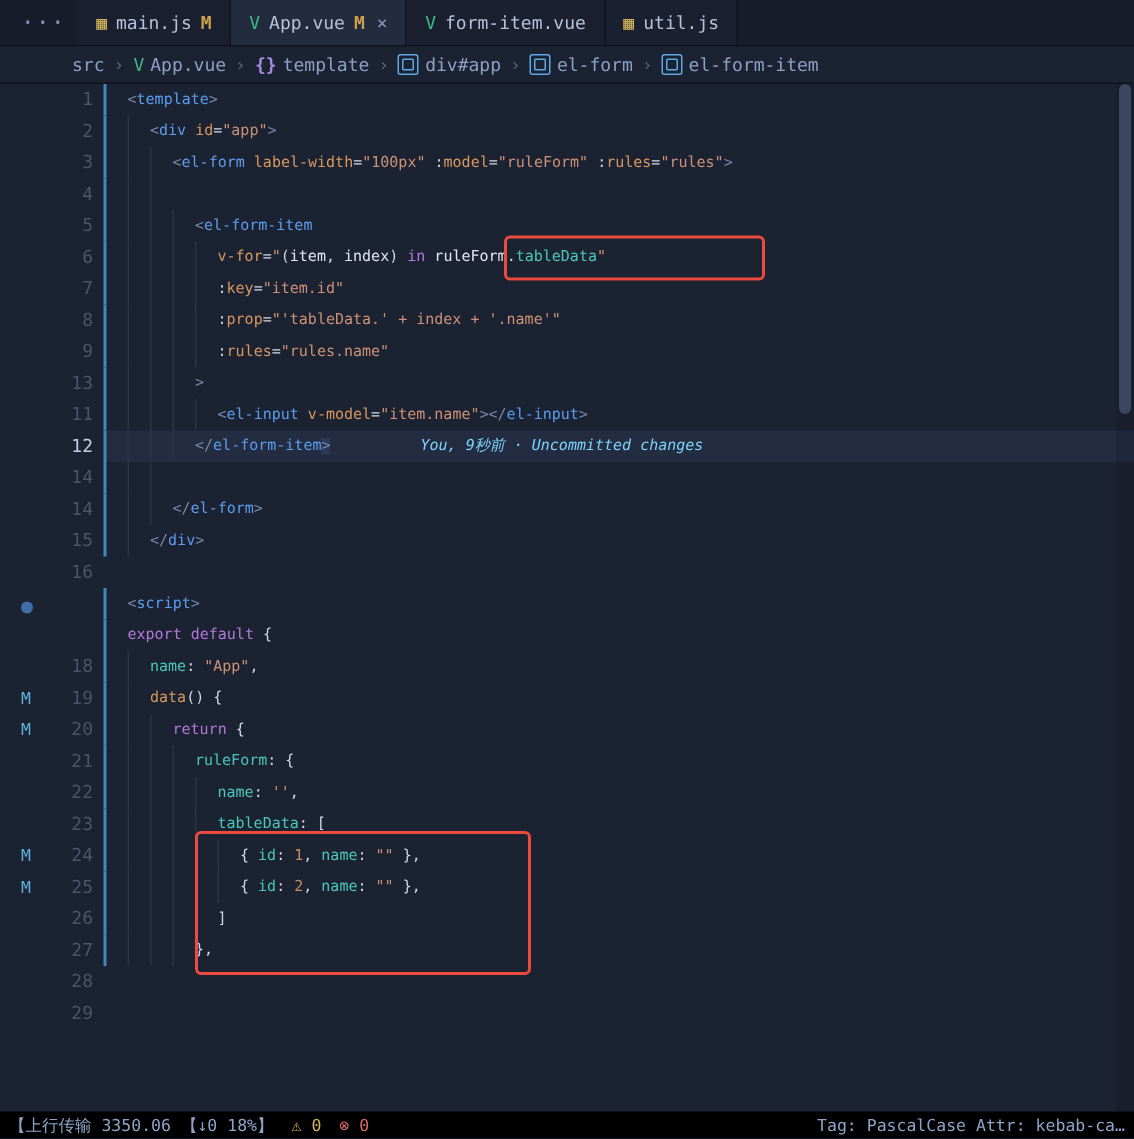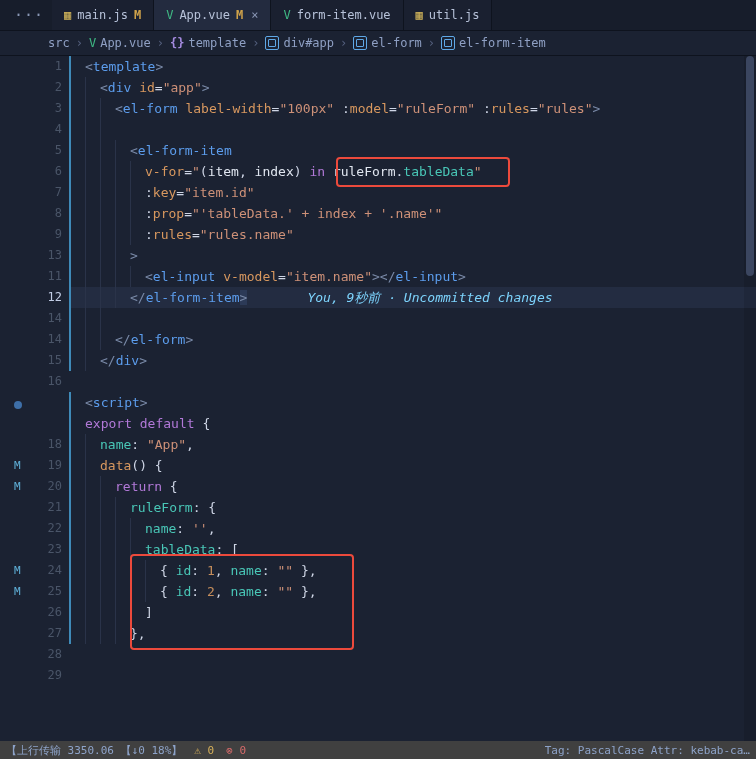--- a/index.html
+++ b/index.html
@@ -52,21 +52,21 @@
 
   
   .editor-wrap{position:relative;display:flex;height:calc(100% - 30px - 24px - 18px);background:var(--bg);}
   .mod-col{width:28px;background:var(--bg);}
   .mod-mark{position:absolute;left:14px;color:#5fb0d8;font-size:11px;}
   .gutter-dot{position:absolute;left:14px;width:8px;height:8px;border-radius:50%;background:#3e6fa8;}
   .gutter{width:34px;text-align:right;color:var(--line-num);user-select:none;padding-right:6px;}
   .gutter .ln{height:21px;line-height:21px;font-size:12px;}
   .gutter .ln.cur{color:#c3cee6;}
   .code{flex:1;position:relative;padding-left:2px;}
-  .line{height:21px;line-height:21px;white-space:pre;font-size:13px;position:relative;}
+  .line{height:21px;line-height:21px;white-space:pre;font-size:10px;position:relative;}
   .line.hl{background:var(--highlight-line);}
   .indent{display:inline-block;border-left:1px solid #2a3349;width:14px;height:21px;vertical-align:top;}
   .indent.strong{border-left:2px solid #3f8ab8;margin-left:-1px;}
   .indent.none{border-left:1px solid transparent;}
 
   
   .scroll{position:absolute;right:0;top:0;width:12px;height:100%;background:rgba(0,0,0,0.1);}
   .scroll .thumb{position:absolute;left:2px;width:8px;background:var(--scrollbar);border-radius:4px;}
 
   
@@ -79,21 +79,21 @@
   .c-num{color:#c68e5c;}
   .c-ann{color:#7dd3fc;font-style:italic;}
   .c-sup{color:#5e6c8e;}
   .c-str{color:#ce9178;}
   .c-obj{color:#e0e6f0;}
 
   
   .hl-box{position:absolute;border:2.5px solid var(--hl-box);border-radius:4px;pointer-events:none;}
 
   
-  .status{position:absolute;left:0;right:0;bottom:0;height:18px;background:#404040;color:#8da3c9;font-size:11px;display:flex;align-items:center;gap:12px;padding:0 6px;overflow:hidden;}
+  .status{position:absolute;left:0;right:0;bottom:0;height:18px;background:#000000;color:#8da3c9;font-size:11px;display:flex;align-items:center;gap:12px;padding:0 6px;overflow:hidden;}
   .status .warn{color:#d6b05a;}
   .status .err{color:#d66a6a;}
   .status .sp{flex:1;}
 </style>
 </head>
 <body>
 <div class="app">
 
 <div class="tabs">
   <span class="dots">···</span>

